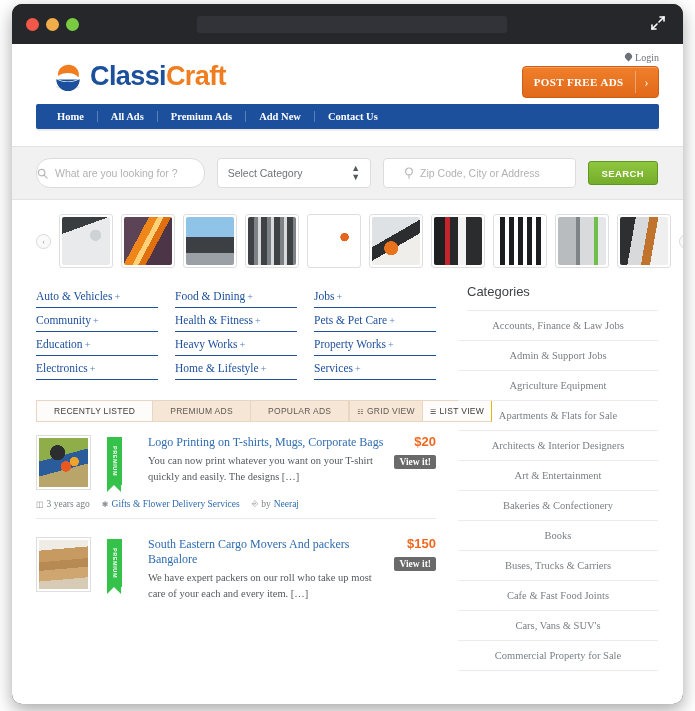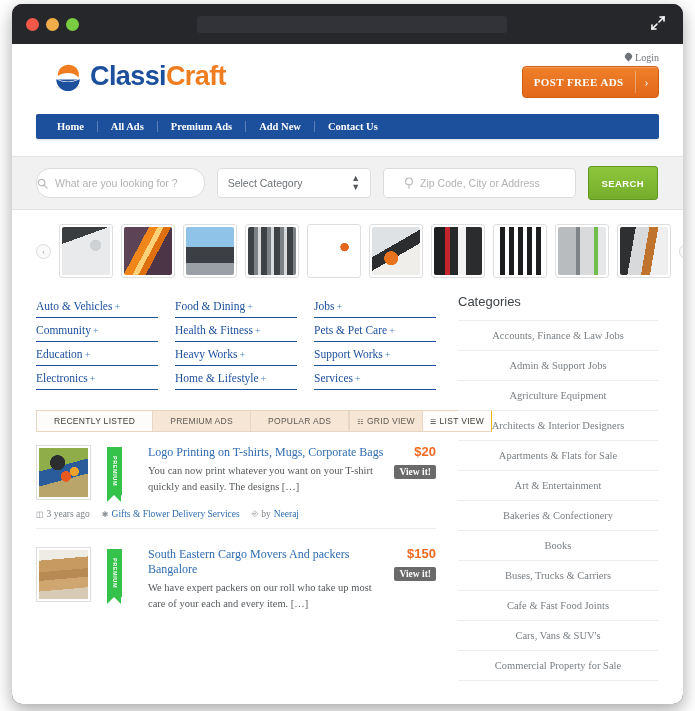--- a/index.html
+++ b/index.html
@@ -49,21 +49,21 @@
   .viewport {
     position: relative;
     height: 660px;
     background: #ffffff;
     overflow: hidden;
   }
 
   
   .site-header {
     position: relative;
-    height: 70px;
+    height: 60px;
     background: #ffffff;
     padding: 0 24px;
   }
   .login-row {
     position: absolute;
     right: 24px; top: 8px;
     font-size: 10px;
     color: #6d7278;
     display: flex; align-items: center; gap: 3px;
   }
@@ -154,21 +154,21 @@
   .field.keyword { width: 182px; gap: 7px; border-radius: 14px; }
   .field.category { width: 165px; padding: 0 10px; justify-content: space-between; color: #6e7377; font-weight: normal; }
   .field.location { width: 206px; padding-left: 20px; gap: 6px; position: relative; overflow: hidden; }
   .mag-icon { width: 11px; height: 11px; flex: none; }
   .mag-icon svg { display: block; }
   .loc-icon { width: 10px; height: 12px; flex: none; }
   .loc-icon svg { display: block; }
   .spin-icon { font-size: 9px; color: #55595c; line-height: 1; }
   .search-btn {
     margin-left: auto;
-    height: 34px;
+    height: 24px;
     padding: 0 13px;
     background: linear-gradient(#8cc councils);
     background: linear-gradient(#8fc63e, #74ad2a);
     border: 1px solid #5e9620;
     border-radius: 3px;
     color: #fff;
     font-family: "Liberation Sans", sans-serif;
     font-size: 9.5px; font-weight: bold;
     letter-spacing: 0.4px;
     display: flex; align-items: center;
@@ -357,20 +357,21 @@
   .meta-link { color: #2f6cb0; text-decoration: none; cursor: pointer; }
   .meta-glyph { font-size: 8px; color: #8d9297; }
 
   
   .side-title {
     font-family: "Liberation Sans", sans-serif;
     font-size: 13px;
     color: #3e4347;
     padding-bottom: 11px;
     border-bottom: 1px solid #ececec;
+    margin-left: 9px;
   }
   .side-item {
     display: block;
     font-size: 10.5px;
     color: #7b8085;
     text-decoration: none;
     padding: 9px 0;
     border-bottom: 1px solid #ececec;
     cursor: pointer;
     white-space: nowrap;
@@ -528,21 +529,21 @@
 
         <div class="cat-grid">
           <a class="cat-link" href="#"><span>Auto &amp; Vehicles</span><span class="plus">+</span></a>
           <a class="cat-link" href="#"><span>Food &amp; Dining</span><span class="plus">+</span></a>
           <a class="cat-link" href="#"><span>Jobs</span><span class="plus">+</span></a>
           <a class="cat-link" href="#"><span>Community</span><span class="plus">+</span></a>
           <a class="cat-link" href="#"><span>Health &amp; Fitness</span><span class="plus">+</span></a>
           <a class="cat-link" href="#"><span>Pets &amp; Pet Care</span><span class="plus">+</span></a>
           <a class="cat-link" href="#"><span>Education</span><span class="plus">+</span></a>
           <a class="cat-link" href="#"><span>Heavy Works</span><span class="plus">+</span></a>
-          <a class="cat-link" href="#"><span>Support Works</span><span class="plus">+</span></a>
+          <a class="cat-link" href="#"><span>Property Works</span><span class="plus">+</span></a>
           <a class="cat-link" href="#"><span>Electronics</span><span class="plus">+</span></a>
           <a class="cat-link" href="#"><span>Home &amp; Lifestyle</span><span class="plus">+</span></a>
           <a class="cat-link" href="#"><span>Services</span><span class="plus">+</span></a>
         </div>
 
         <div class="tabs-row">
           <div class="tabs">
             <div class="tab active">RECENTLY LISTED</div>
             <div class="tab">PREMIUM ADS</div>
             <div class="tab">POPULAR ADS</div>
@@ -617,22 +618,22 @@
           </div>
         </div>
 
       </div>
 
       <div class="col-right">
         <div class="side-title">Categories</div>
         <a class="side-item" href="#">Accounts, Finance &amp; Law Jobs</a>
         <a class="side-item" href="#">Admin &amp; Support Jobs</a>
         <a class="side-item" href="#">Agriculture Equipment</a>
+        <a class="side-item" href="#">Apartments &amp; Flats for Sale</a>
         <a class="side-item" href="#">Architects &amp; Interior Designers</a>
-        <a class="side-item" href="#">Apartments &amp; Flats for Sale</a>
         <a class="side-item" href="#">Art &amp; Entertainment</a>
         <a class="side-item" href="#">Bakeries &amp; Confectionery</a>
         <a class="side-item" href="#">Books</a>
         <a class="side-item" href="#">Buses, Trucks &amp; Carriers</a>
         <a class="side-item" href="#">Cafe &amp; Fast Food Joints</a>
         <a class="side-item" href="#">Cars, Vans &amp; SUV's</a>
         <a class="side-item" href="#">Commercial Property for Sale</a>
       </div>
 
     </div>

